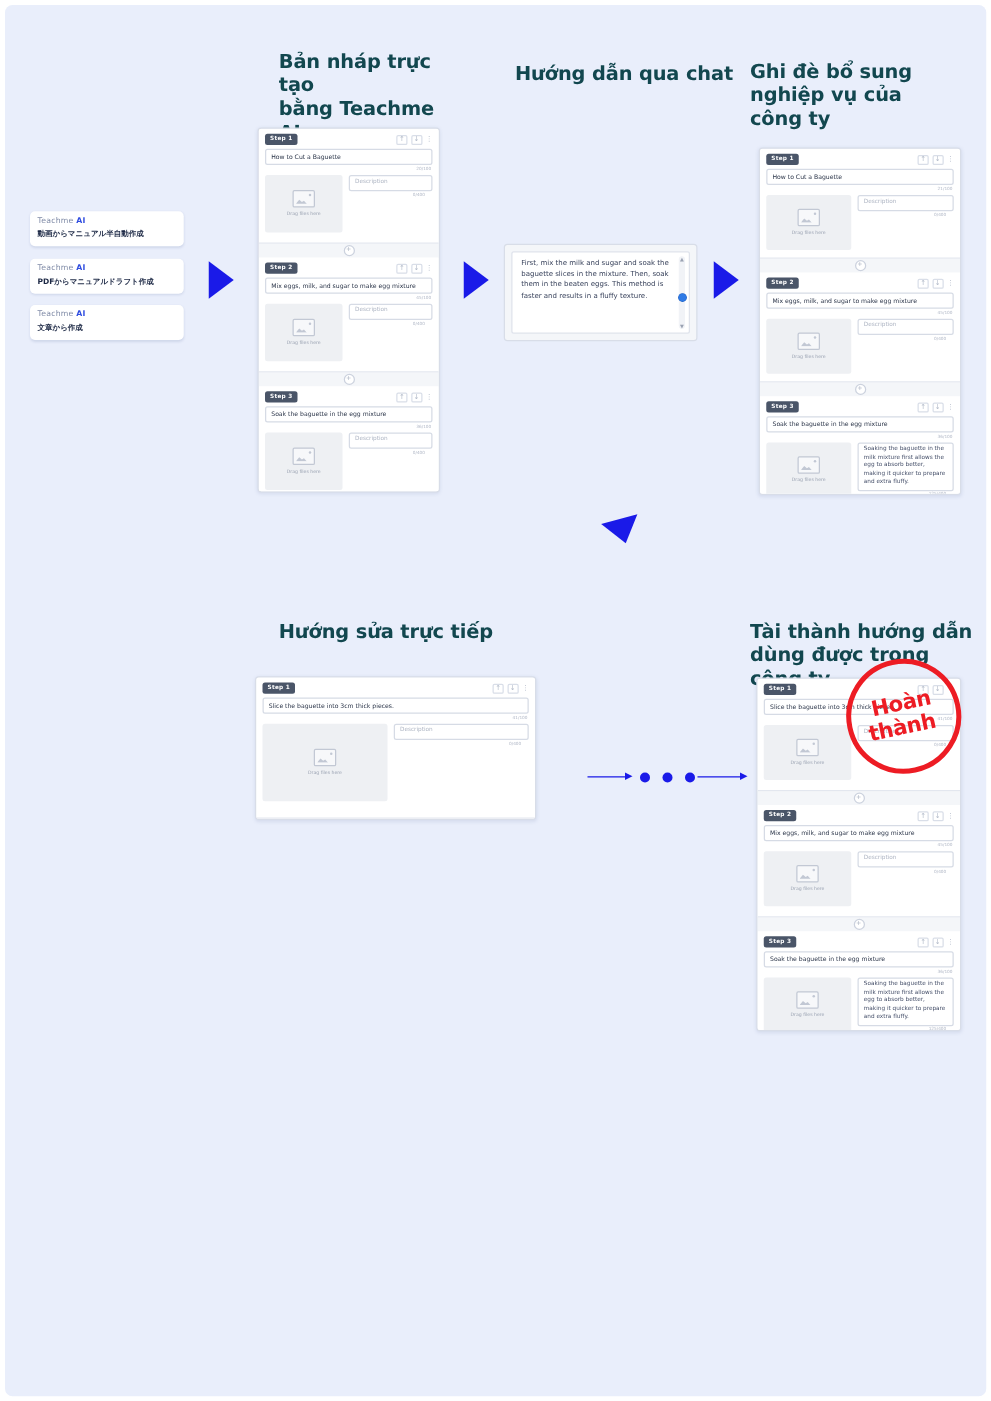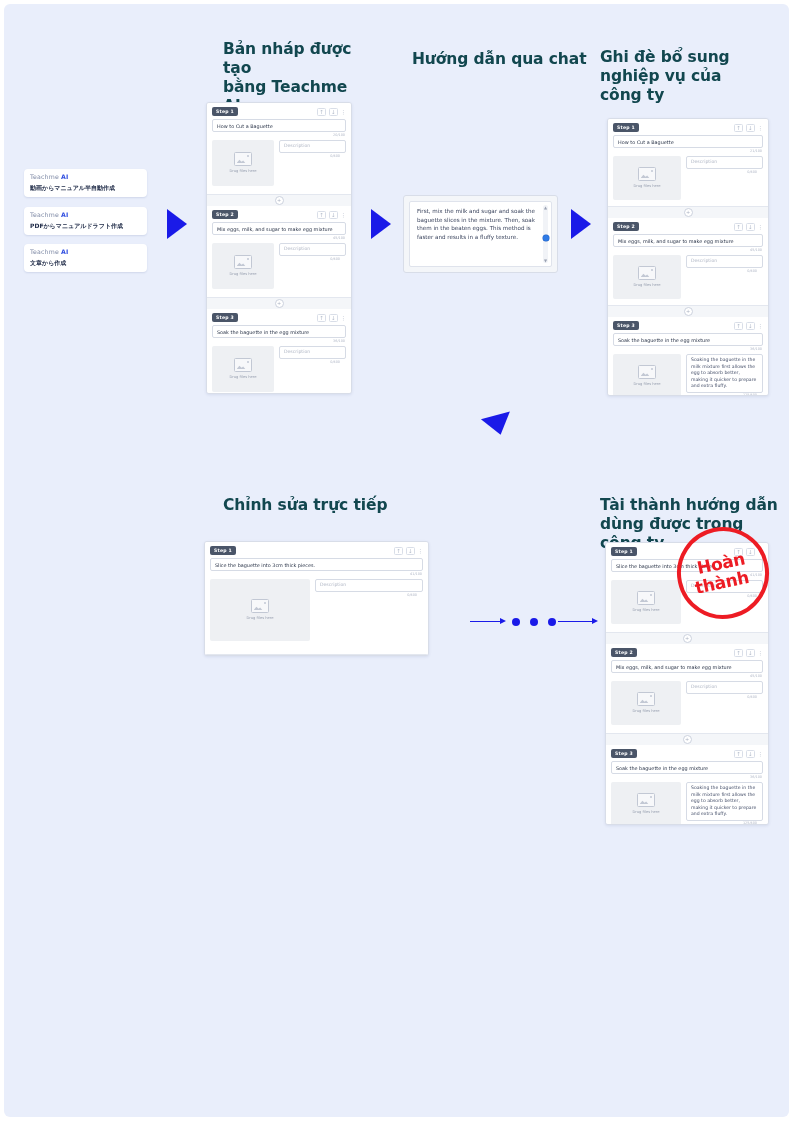--- a/index.html
+++ b/index.html
@@ -161,42 +161,42 @@
   .stamp .l2{margin-left:-6px;}
 </style>
 </head>
 <body>
 
 <div class="canvas">
 
   <div class="heading h1">
     <div class="hbar"></div>
     <div class="htext">
-      <div>Bản nháp được tạo</div>
+      <div>Bản nháp trực tạo</div>
       <div>bằng Teachme AI</div>
     </div>
   </div>
 
   <div class="heading h3">
     <div class="hbar"></div>
     <div class="htext">
       <div>Ghi đè bổ sung</div>
       <div>nghiệp vụ của công ty</div>
     </div>
   </div>
 
   <div class="heading h2">
     <div class="hbar"></div>
     <div class="htext">Hướng dẫn qua chat</div>
   </div>
 
   <div class="heading h4">
     <div class="hbar"></div>
     <div class="htext">
-      <div>Chỉnh sửa trực tiếp</div>
+      <div>Hướng sửa trực tiếp</div>
     </div>
   </div>
 
   <div class="heading h5">
     <div class="hbar"></div>
     <div class="htext">
       <div>Tài thành hướng dẫn</div>
       <div>dùng được trong công ty</div>
     </div>
   </div>

